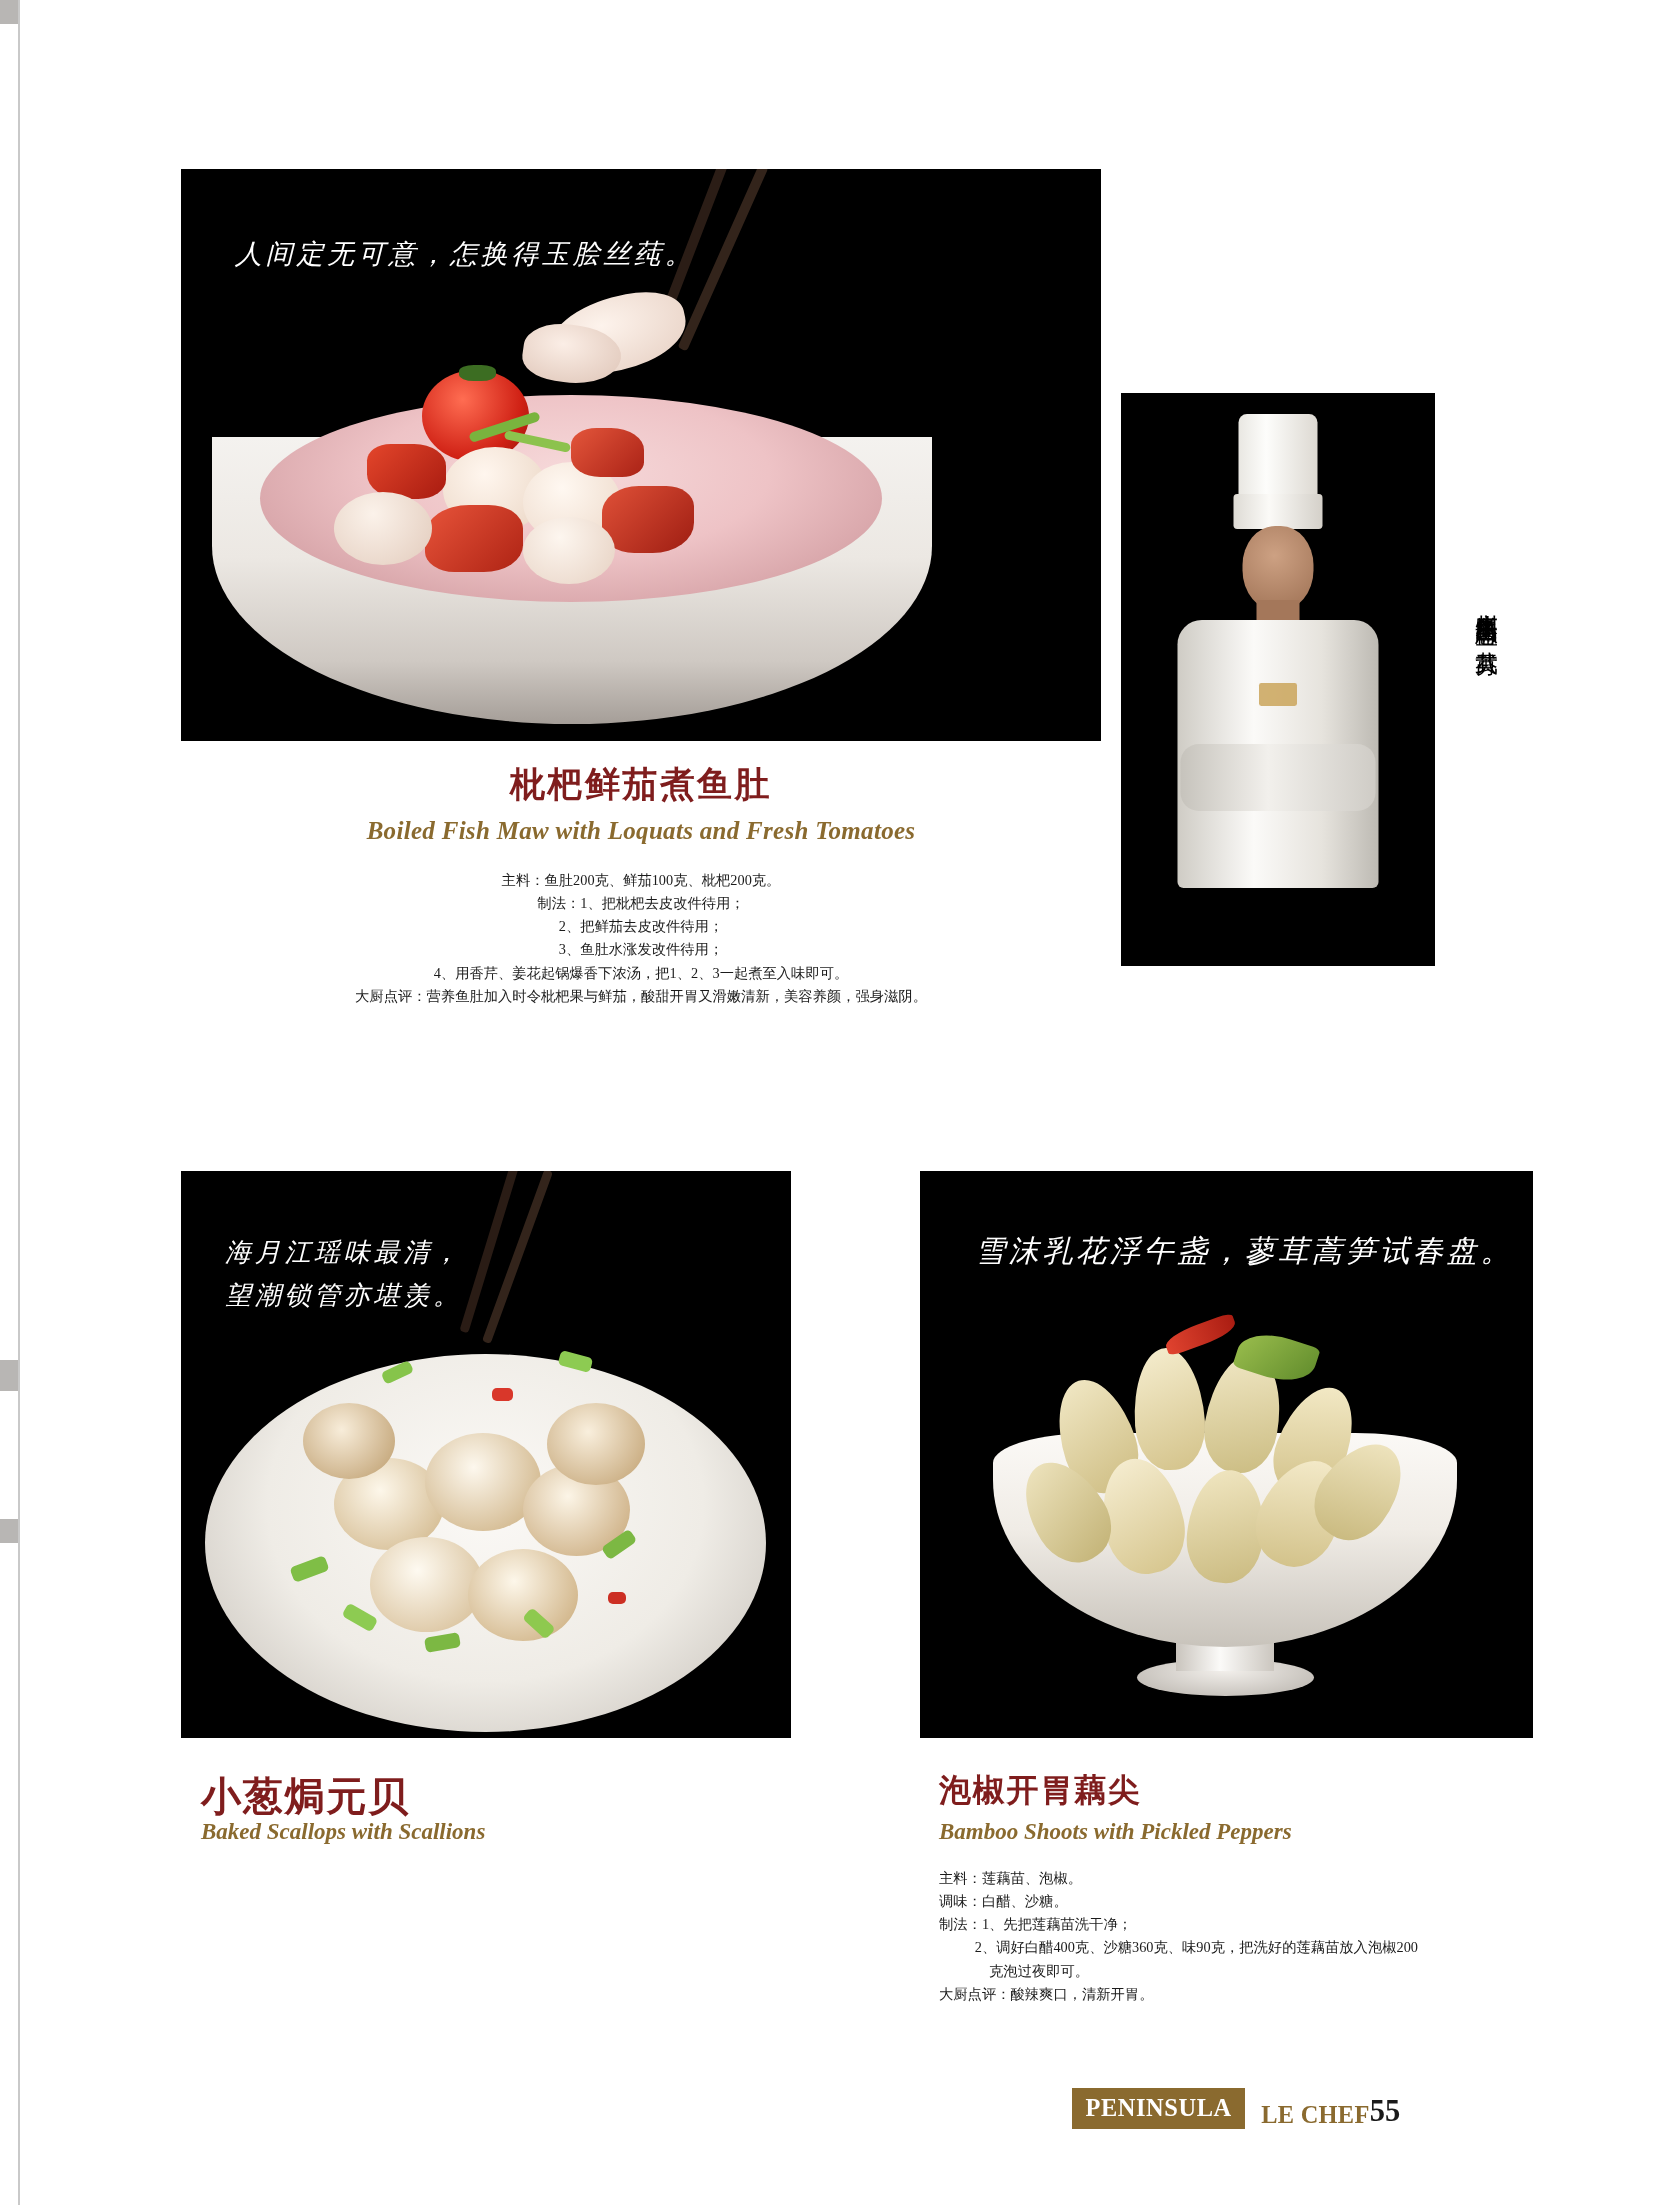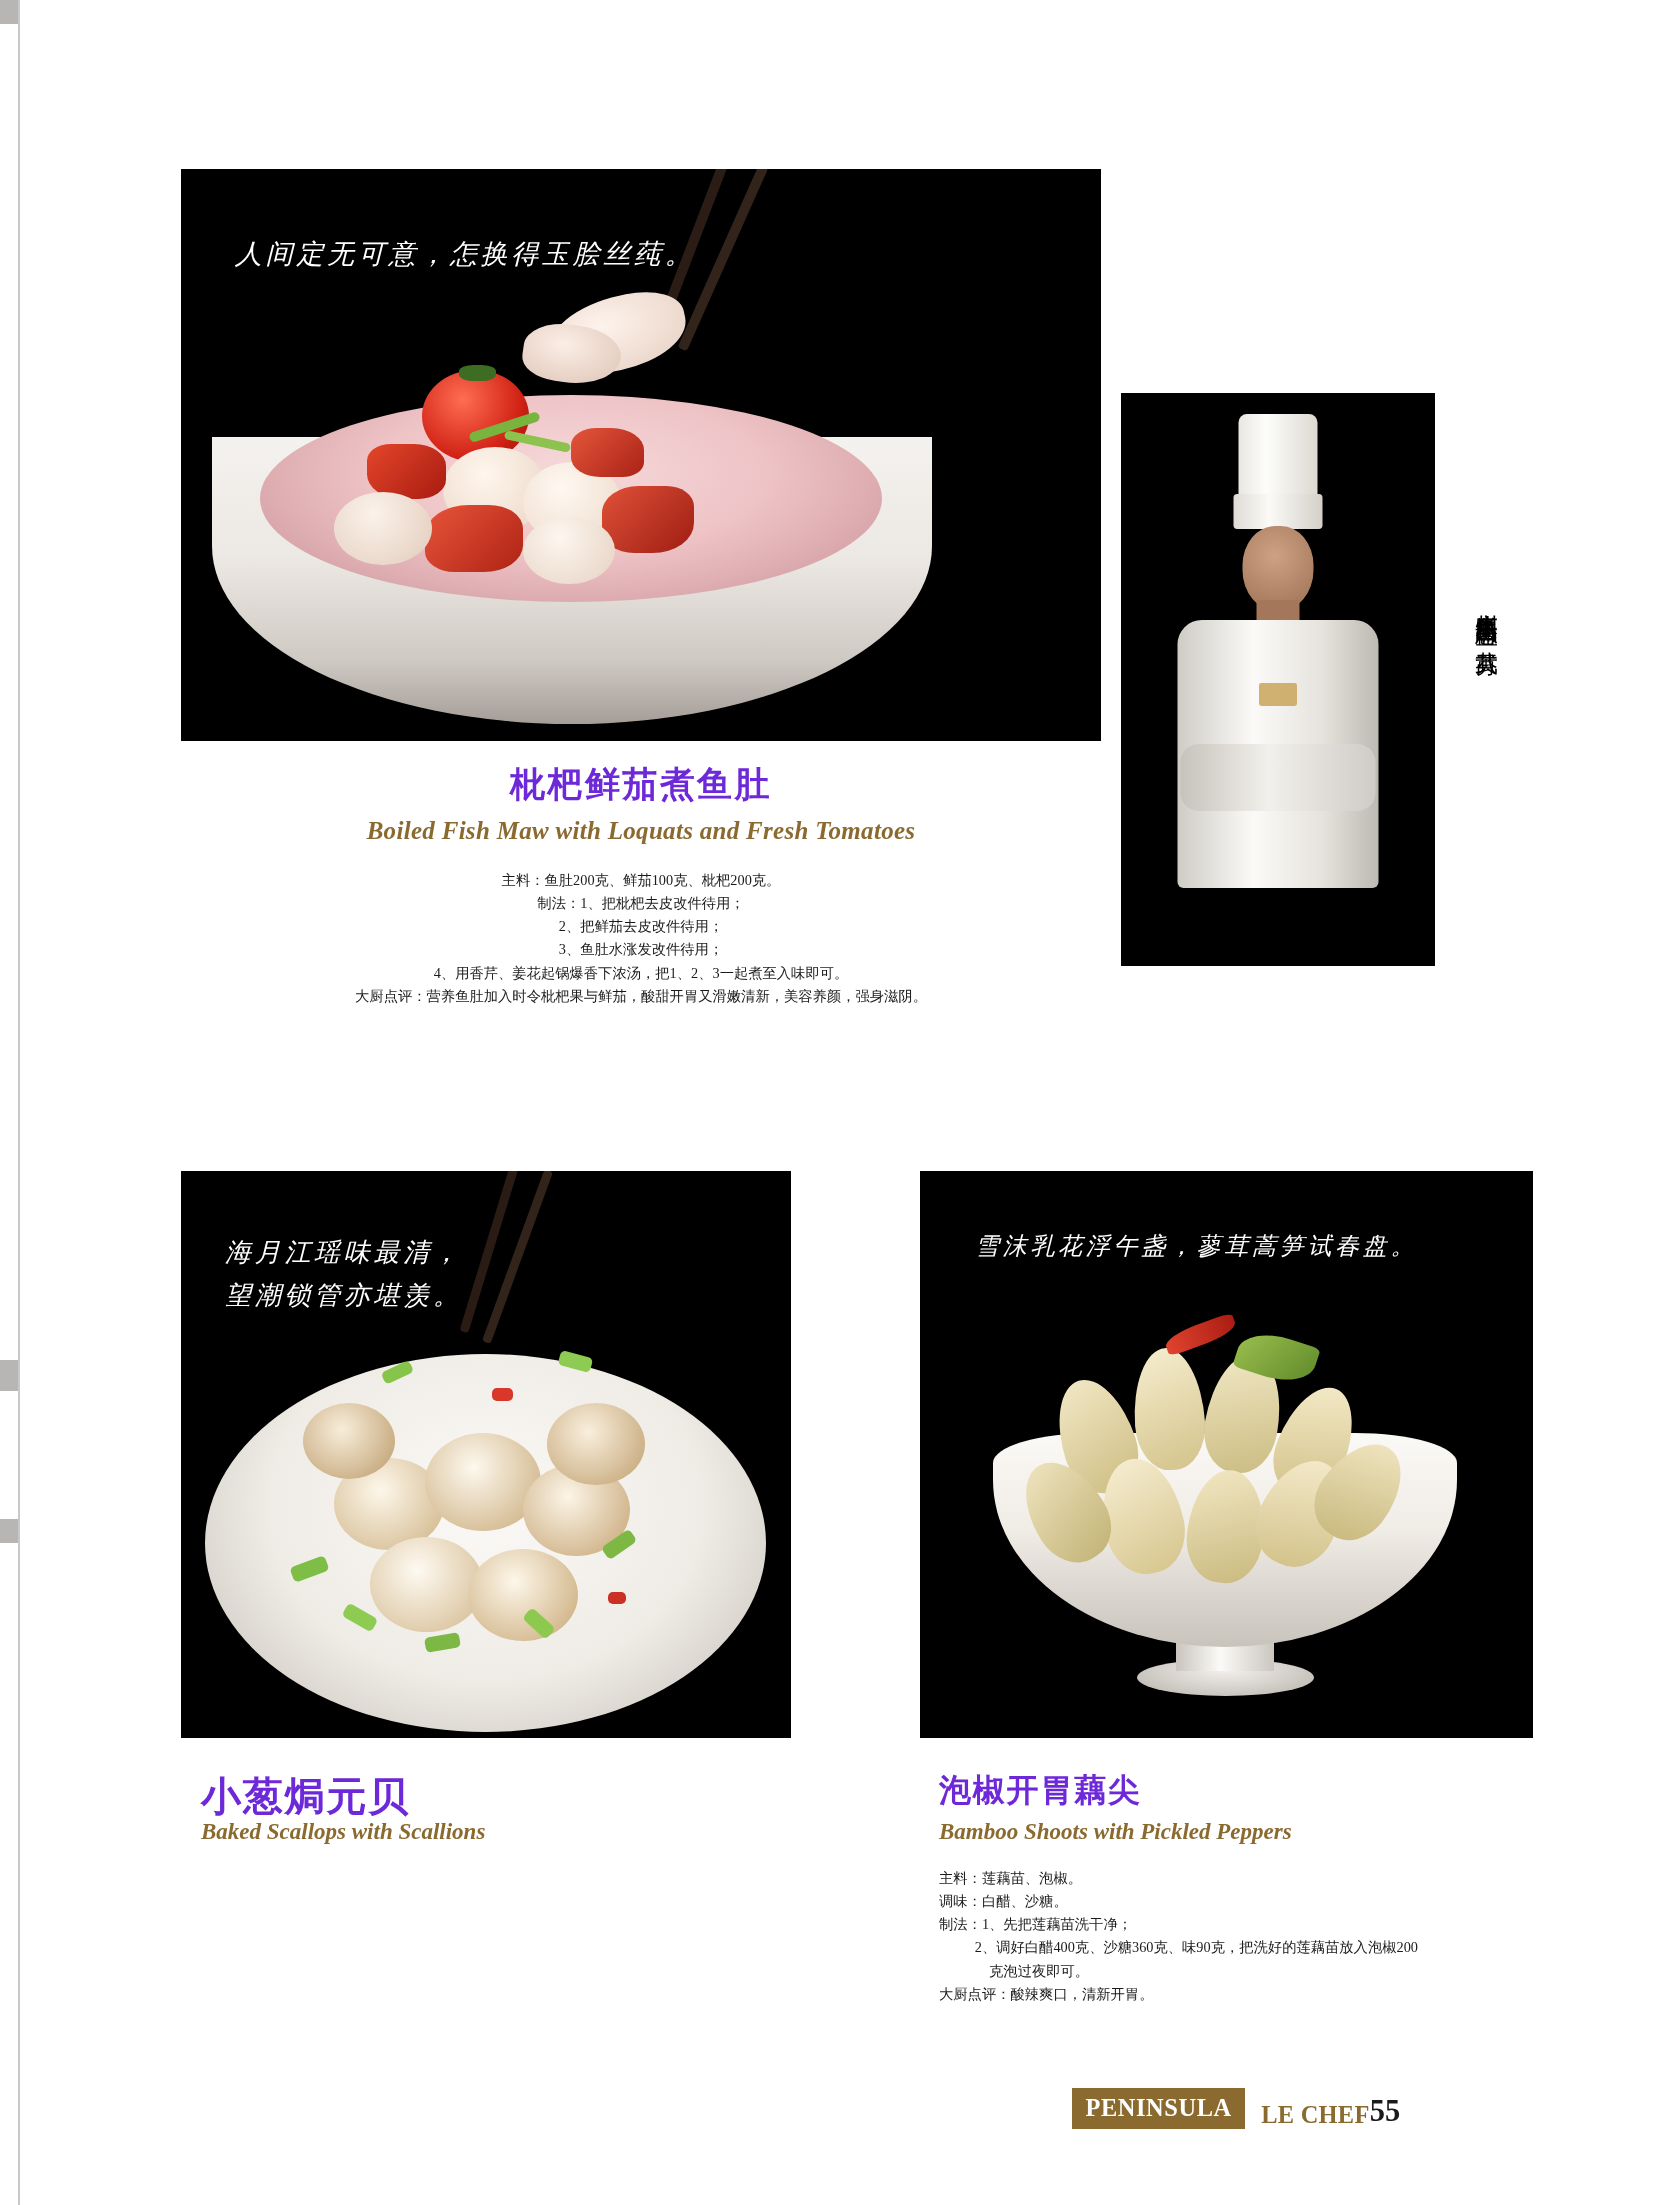--- a/index.html
+++ b/index.html
@@ -106,21 +106,21 @@
     letter-spacing: 1.2px;
     color: #000;
     writing-mode: vertical-rl;
     text-orientation: upright;
     white-space: nowrap;
   }
 
   
   .dish-title-cn {
     position: absolute;
-    color: #6d28d9;
+    color: #7f1d1d;
     font-family: "Liberation Serif", serif;
     font-weight: bold;
   }
   .dish-title-en {
     position: absolute;
     color: #8a6a2f;
     font-family: "Liberation Serif", serif;
     font-weight: bold;
     font-style: italic;
   }
@@ -166,21 +166,21 @@
   
   #photo-dish-3 {
     left: 920px;
     top: 1171px;
     width: 613px;
     height: 567px;
   }
   #photo-dish-3 .caption-cn {
     left: 55px;
     top: 56px;
-    font-size: 24px;
+    font-size: 30px;
     line-height: 1.6;
   }
   #title-cn-3 { left: 939px; top: 1769px; font-size: 32px; letter-spacing: 1.8px; }
   #title-en-3 { left: 939px; top: 1819px; font-size: 23px; }
   #recipe-3 { left: 939px; top: 1867px; width: 567px; text-align: left; font-size: 14.3px; }
 
   
   #footer {
     position: absolute;
     left: 1072px;

